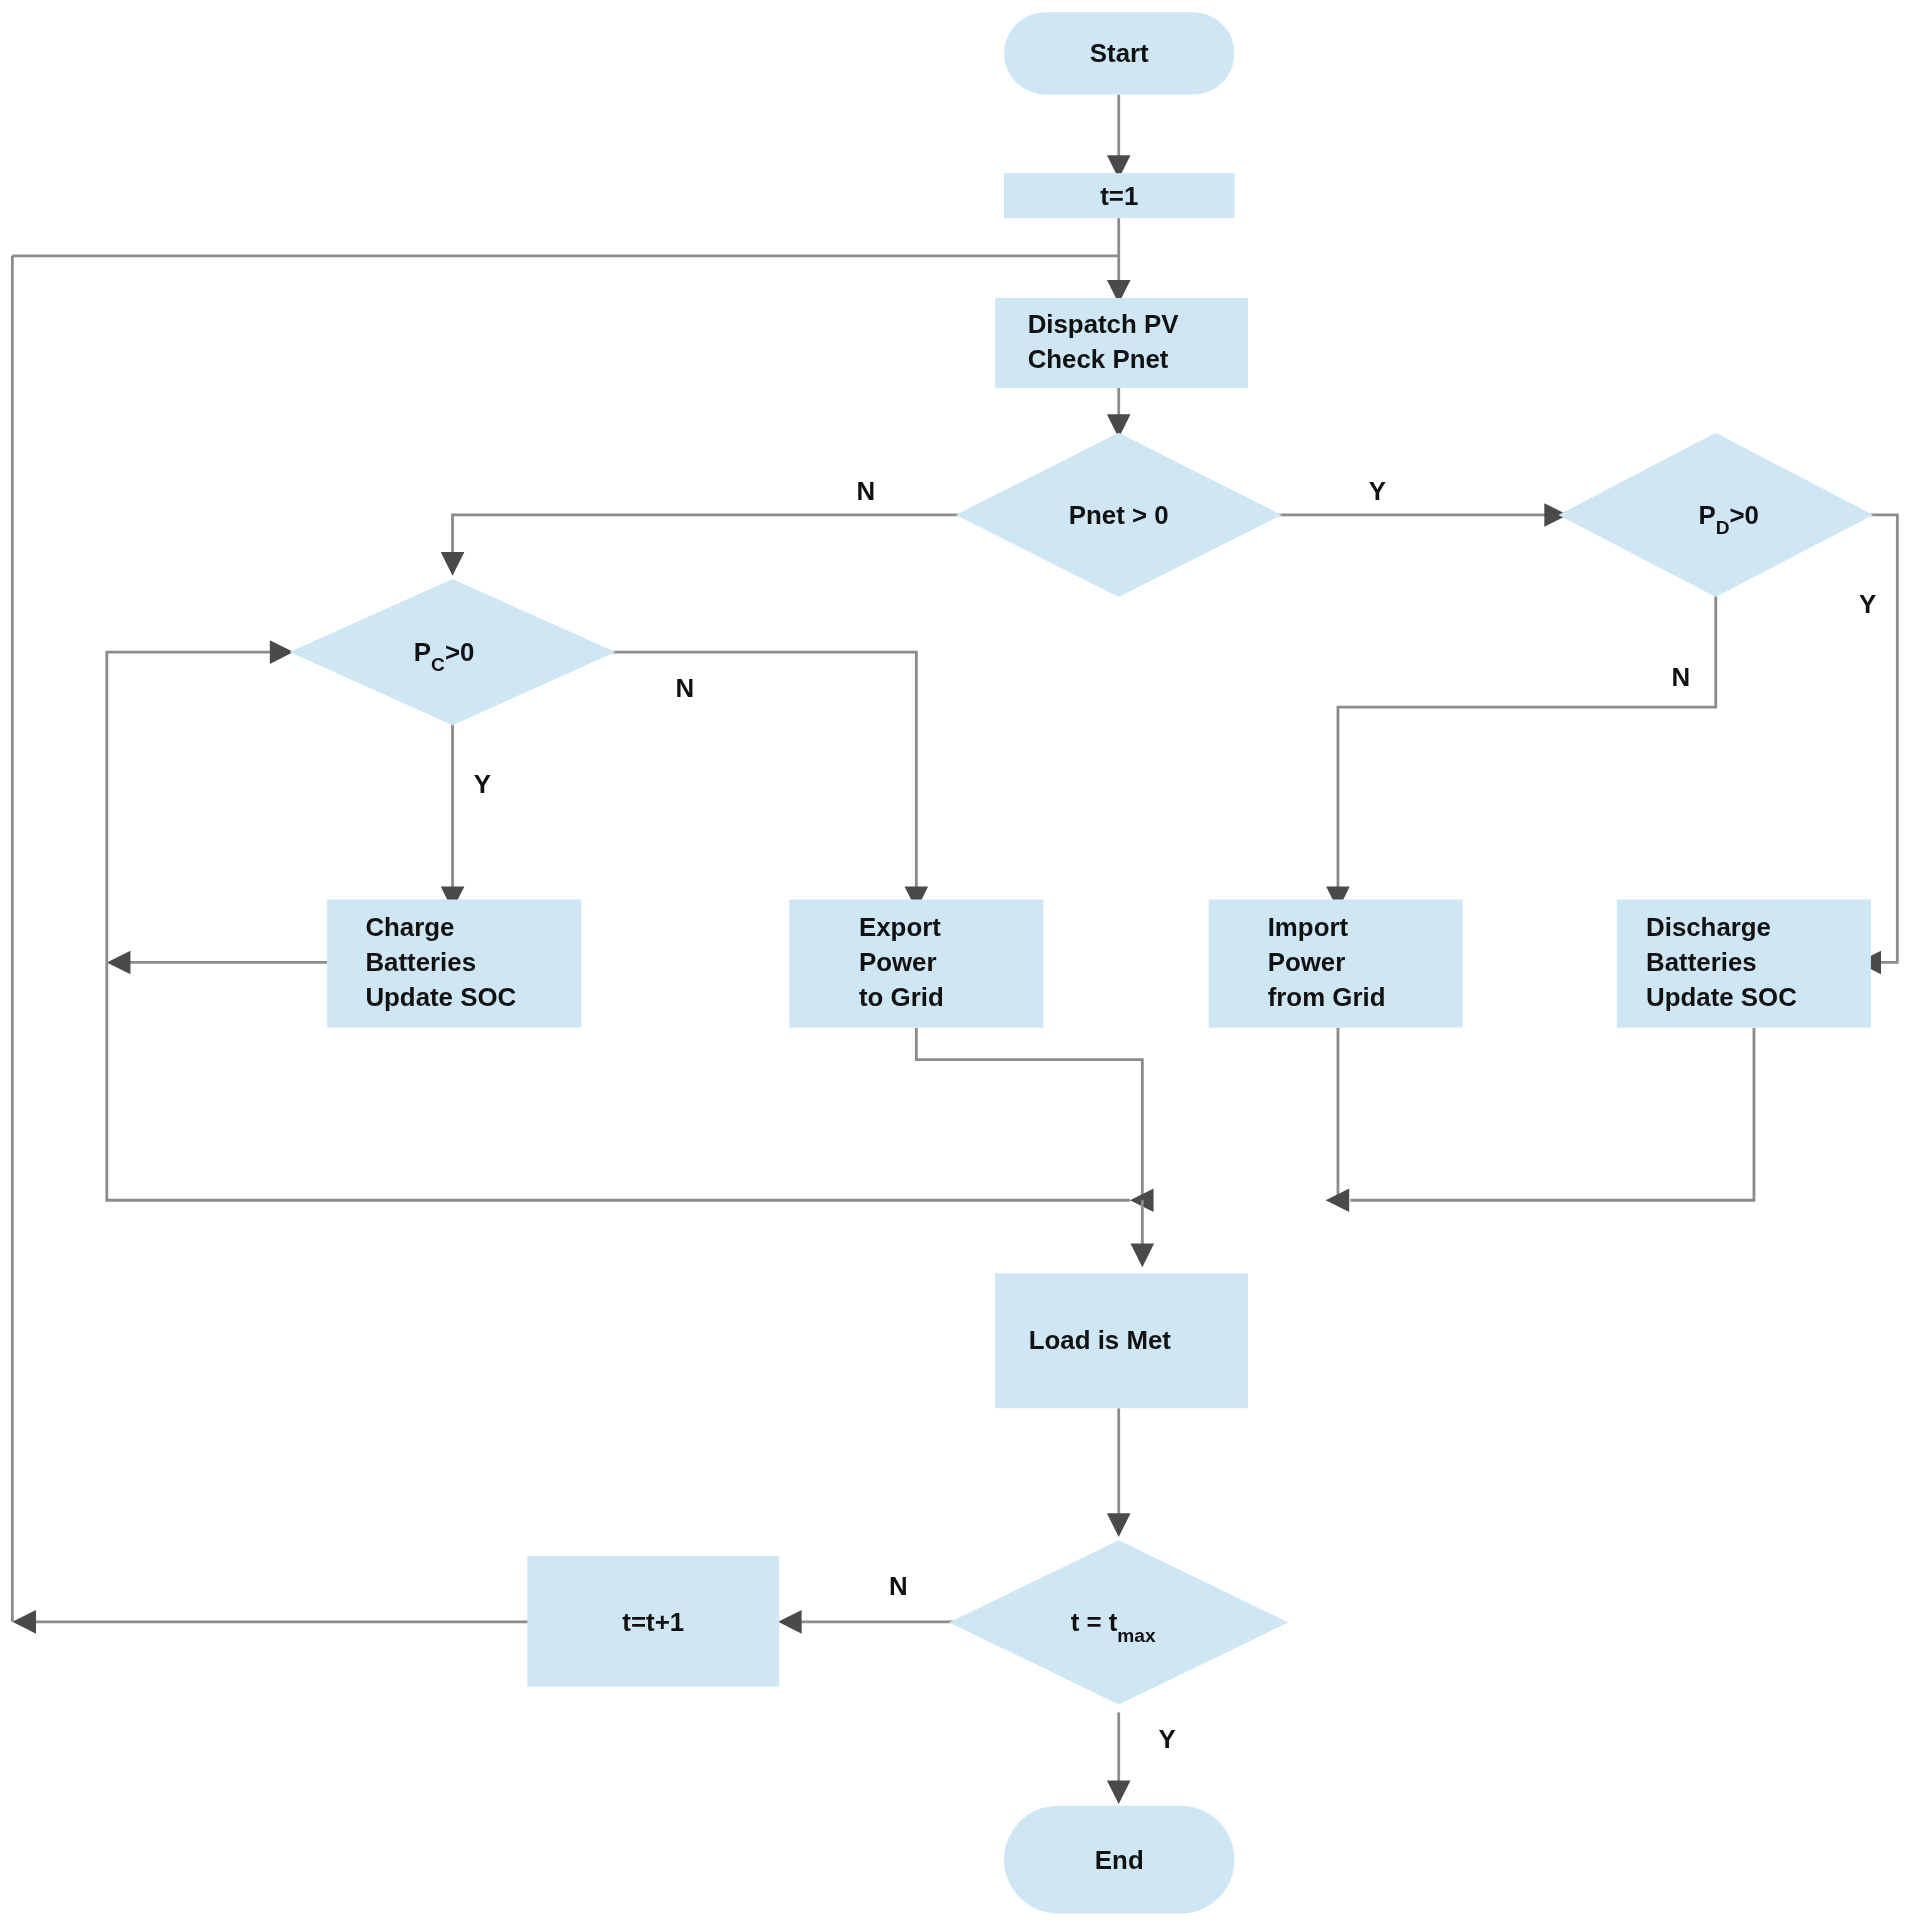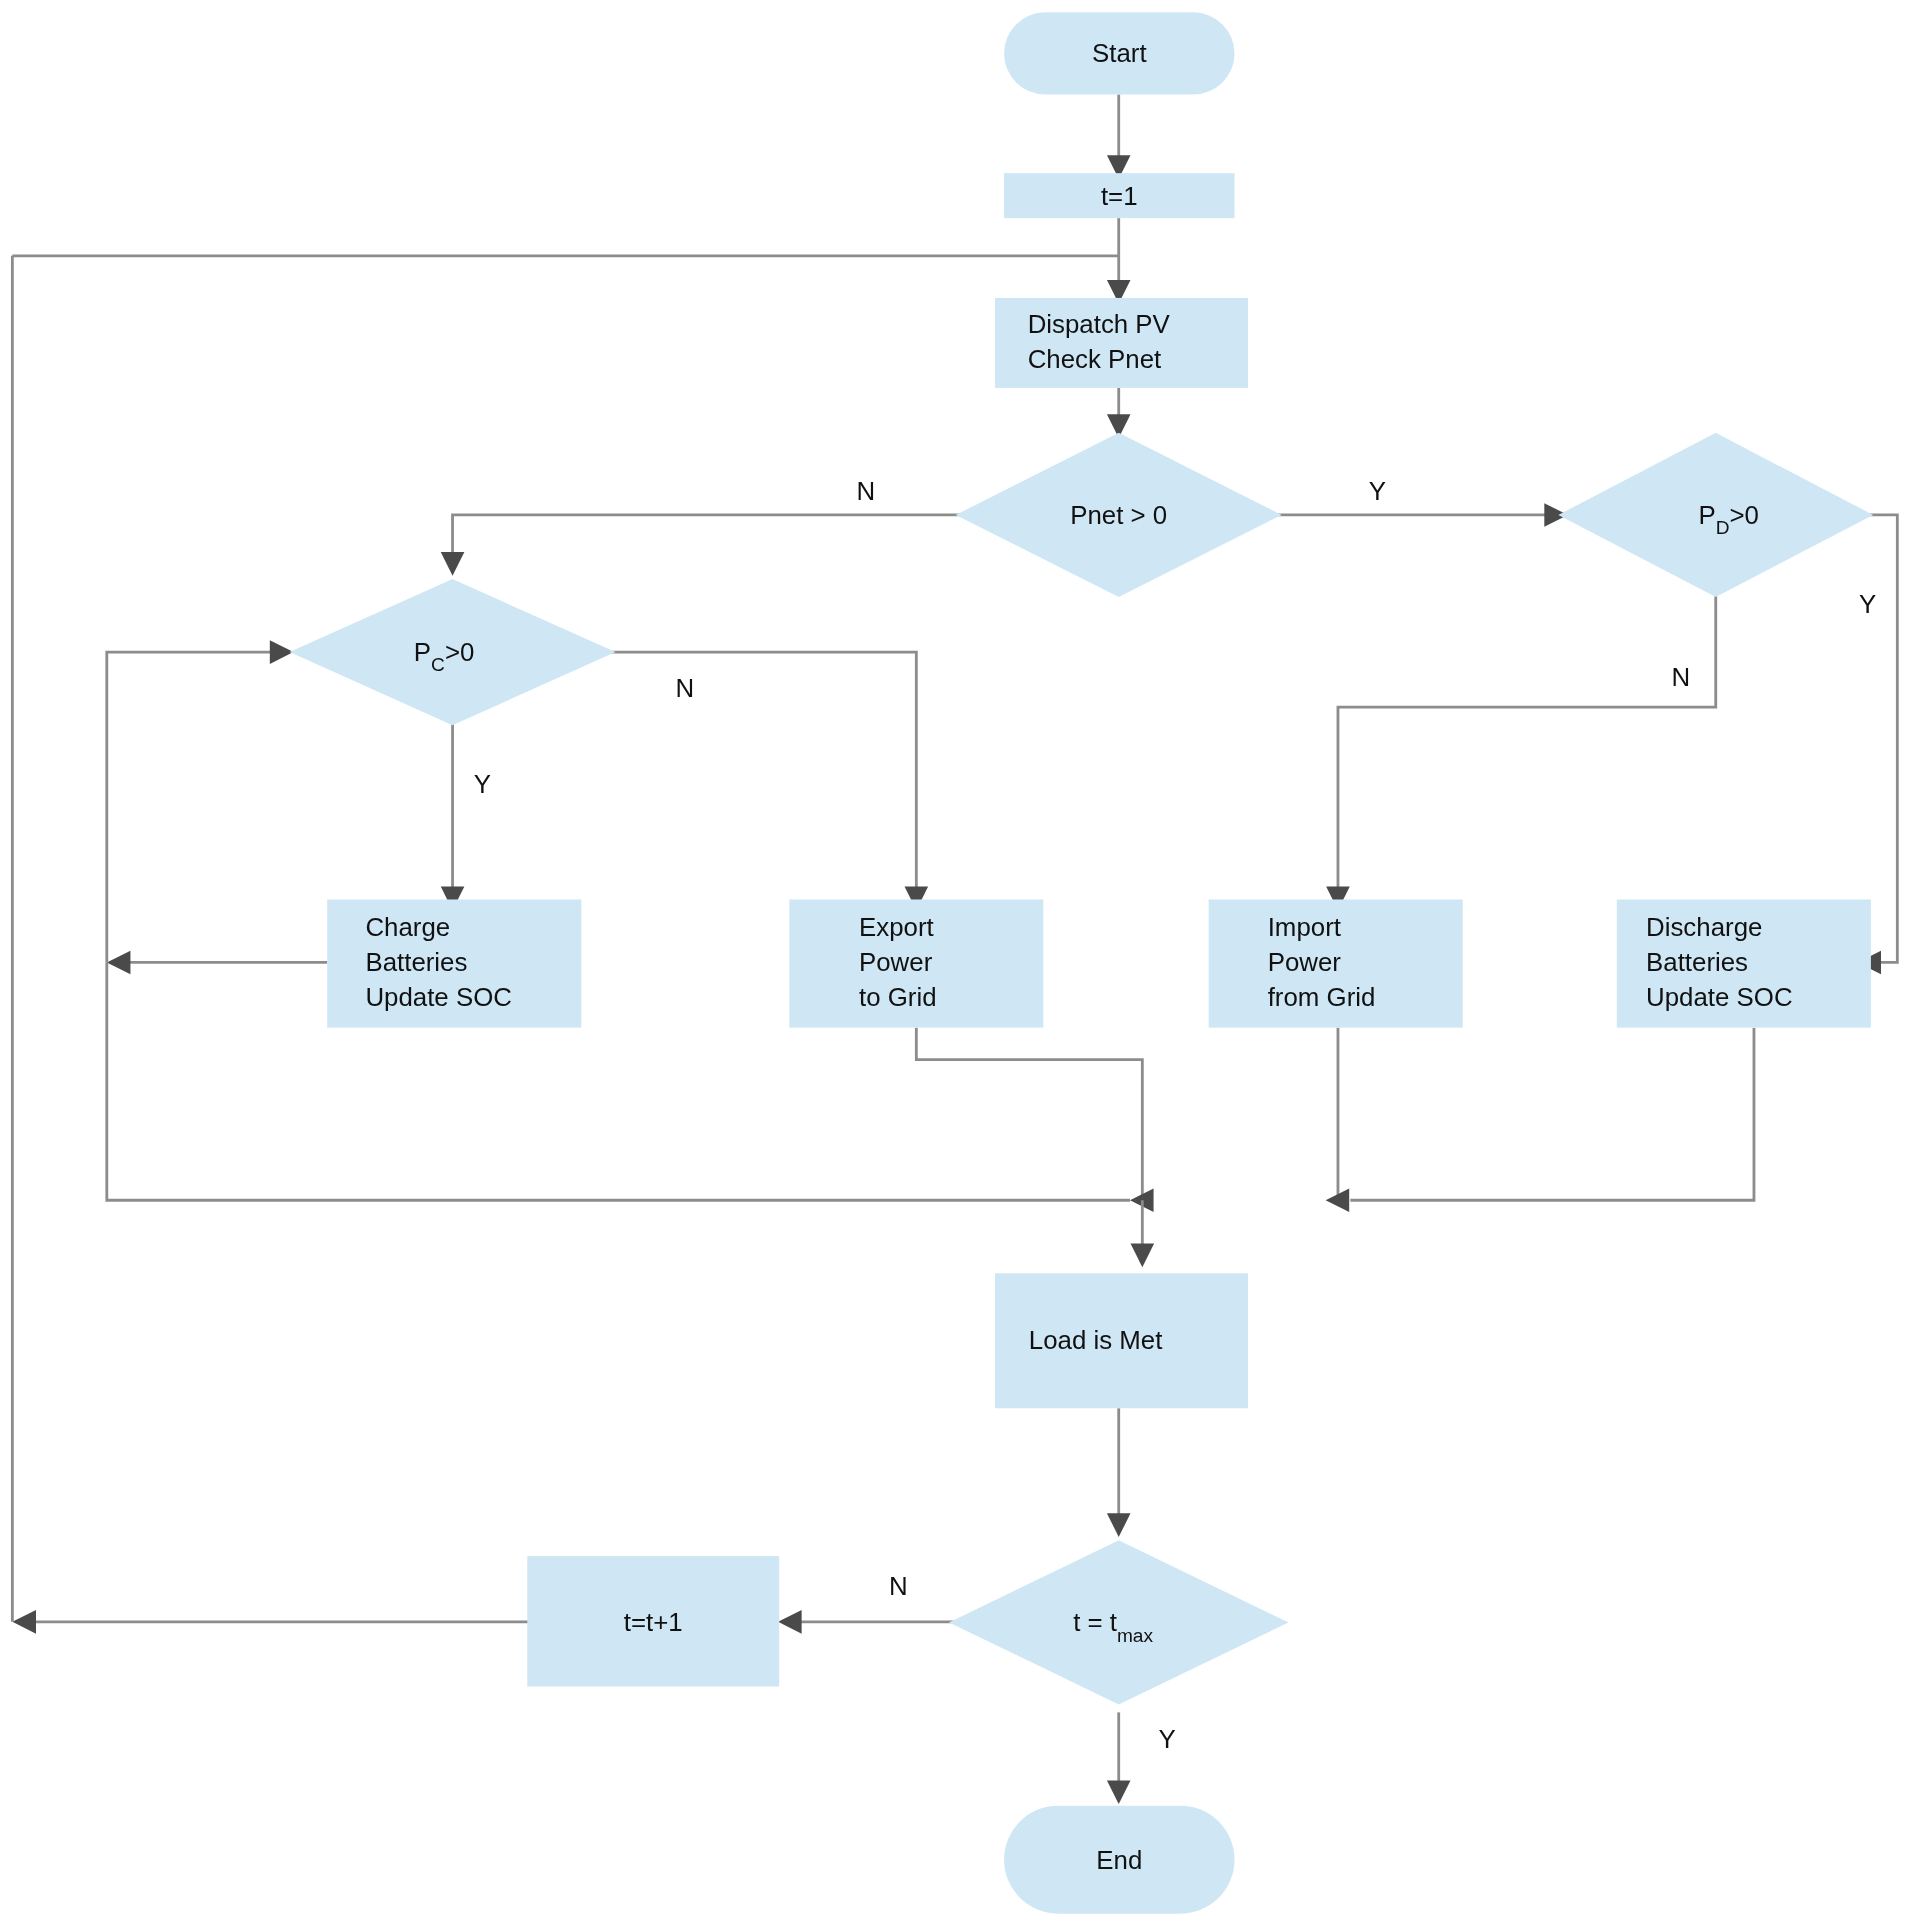--- a/index.html
+++ b/index.html
@@ -9,20 +9,21 @@
   }
   body {
     font-family: "Liberation Sans", "DejaVu Sans", sans-serif;
   }
   #flowchart-root {
     position: relative;
     width: 1917px;
     height: 1926px;
     background: #ffffff;
     overflow: hidden;
+    font-weight: bold;
   }
   svg.fc {
     display: block;
     width: 1917px;
     height: 1926px;
   }
   .node-fill { fill: #cfe7f5; }
   .edge-line {
     fill: none;
     stroke: #8c8c8c;

